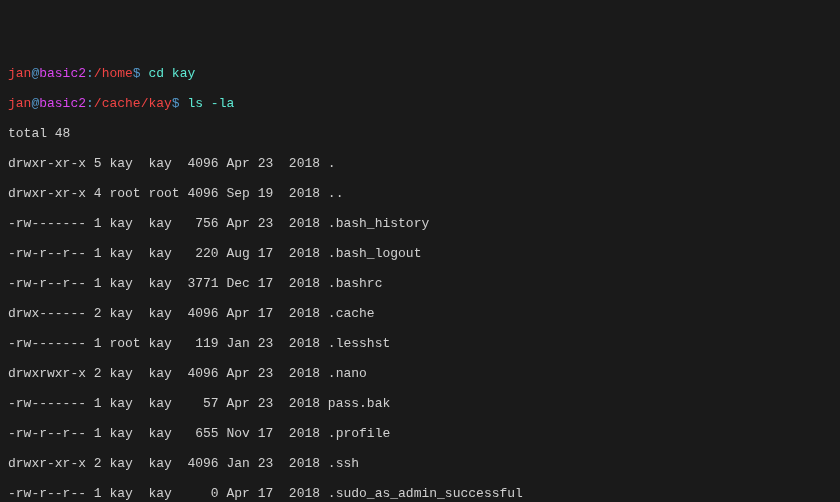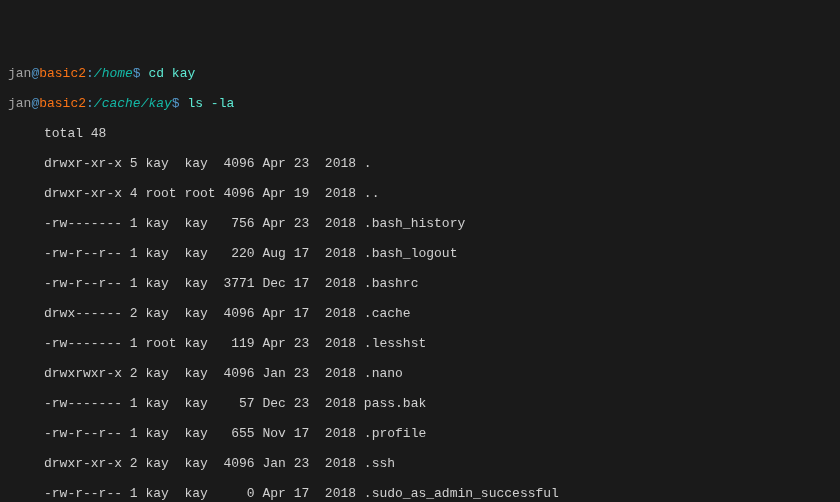--- a/index.html
+++ b/index.html
@@ -8,45 +8,45 @@
       color: #d0d0d0;
       font-family: "Courier New", monospace;
       font-size: 13px;
       line-height: 15px;
       padding: 6px 8px;
       white-space: pre;
       width: 840px;
       height: 502px;
       overflow: hidden;
     }
-    .prompt-user { color: #a3a3a3; text-align: right; }
-    .prompt-host { color: #f97316; margin-top: 6px; }
-    .prompt-path { color: #14b8a6; font-style: italic; }
+    .prompt-user { color: #ef4444; text-align: right; }
+    .prompt-host { color: #d946ef; margin-top: 6px; }
+    .prompt-path { color: #ef4444; }
     .prompt-sep { color: #5599cc; }
     .cmd { color: #5eead4; }
-    .out { color: #d0d0d0; margin-left: 36px; }
+    .out { color: #d0d0d0; }
     .line { display: block; }
   </style>
 </head>
 <body>
 
 
 
 <span class="line"><span class="prompt-user">jan</span><span class="prompt-sep">@</span><span class="prompt-host">basic2</span><span class="prompt-sep">:</span><span class="prompt-path">/home</span><span class="prompt-sep">$ </span><span class="cmd">cd kay</span></span>
 <span class="line"><span class="prompt-user">jan</span><span class="prompt-sep">@</span><span class="prompt-host">basic2</span><span class="prompt-sep">:</span><span class="prompt-path">/cache/kay</span><span class="prompt-sep">$ </span><span class="cmd">ls -la</span></span>
 <span class="line out">total 48</span>
 <span class="line out">drwxr-xr-x 5 kay  kay  4096 Apr 23  2018 .</span>
-<span class="line out">drwxr-xr-x 4 root root 4096 Apr 19  2018 ..</span>
+<span class="line out">drwxr-xr-x 4 root root 4096 Sep 19  2018 ..</span>
 <span class="line out">-rw------- 1 kay  kay   756 Apr 23  2018 .bash_history</span>
 <span class="line out">-rw-r--r-- 1 kay  kay   220 Aug 17  2018 .bash_logout</span>
 <span class="line out">-rw-r--r-- 1 kay  kay  3771 Dec 17  2018 .bashrc</span>
 <span class="line out">drwx------ 2 kay  kay  4096 Apr 17  2018 .cache</span>
-<span class="line out">-rw------- 1 root kay   119 Apr 23  2018 .lesshst</span>
-<span class="line out">drwxrwxr-x 2 kay  kay  4096 Jan 23  2018 .nano</span>
-<span class="line out">-rw------- 1 kay  kay    57 Dec 23  2018 pass.bak</span>
+<span class="line out">-rw------- 1 root kay   119 Jan 23  2018 .lesshst</span>
+<span class="line out">drwxrwxr-x 2 kay  kay  4096 Apr 23  2018 .nano</span>
+<span class="line out">-rw------- 1 kay  kay    57 Apr 23  2018 pass.bak</span>
 <span class="line out">-rw-r--r-- 1 kay  kay   655 Nov 17  2018 .profile</span>
 <span class="line out">drwxr-xr-x 2 kay  kay  4096 Jan 23  2018 .ssh</span>
 <span class="line out">-rw-r--r-- 1 kay  kay     0 Apr 17  2018 .sudo_as_admin_successful</span>
 
 
 
 
 
 
 

